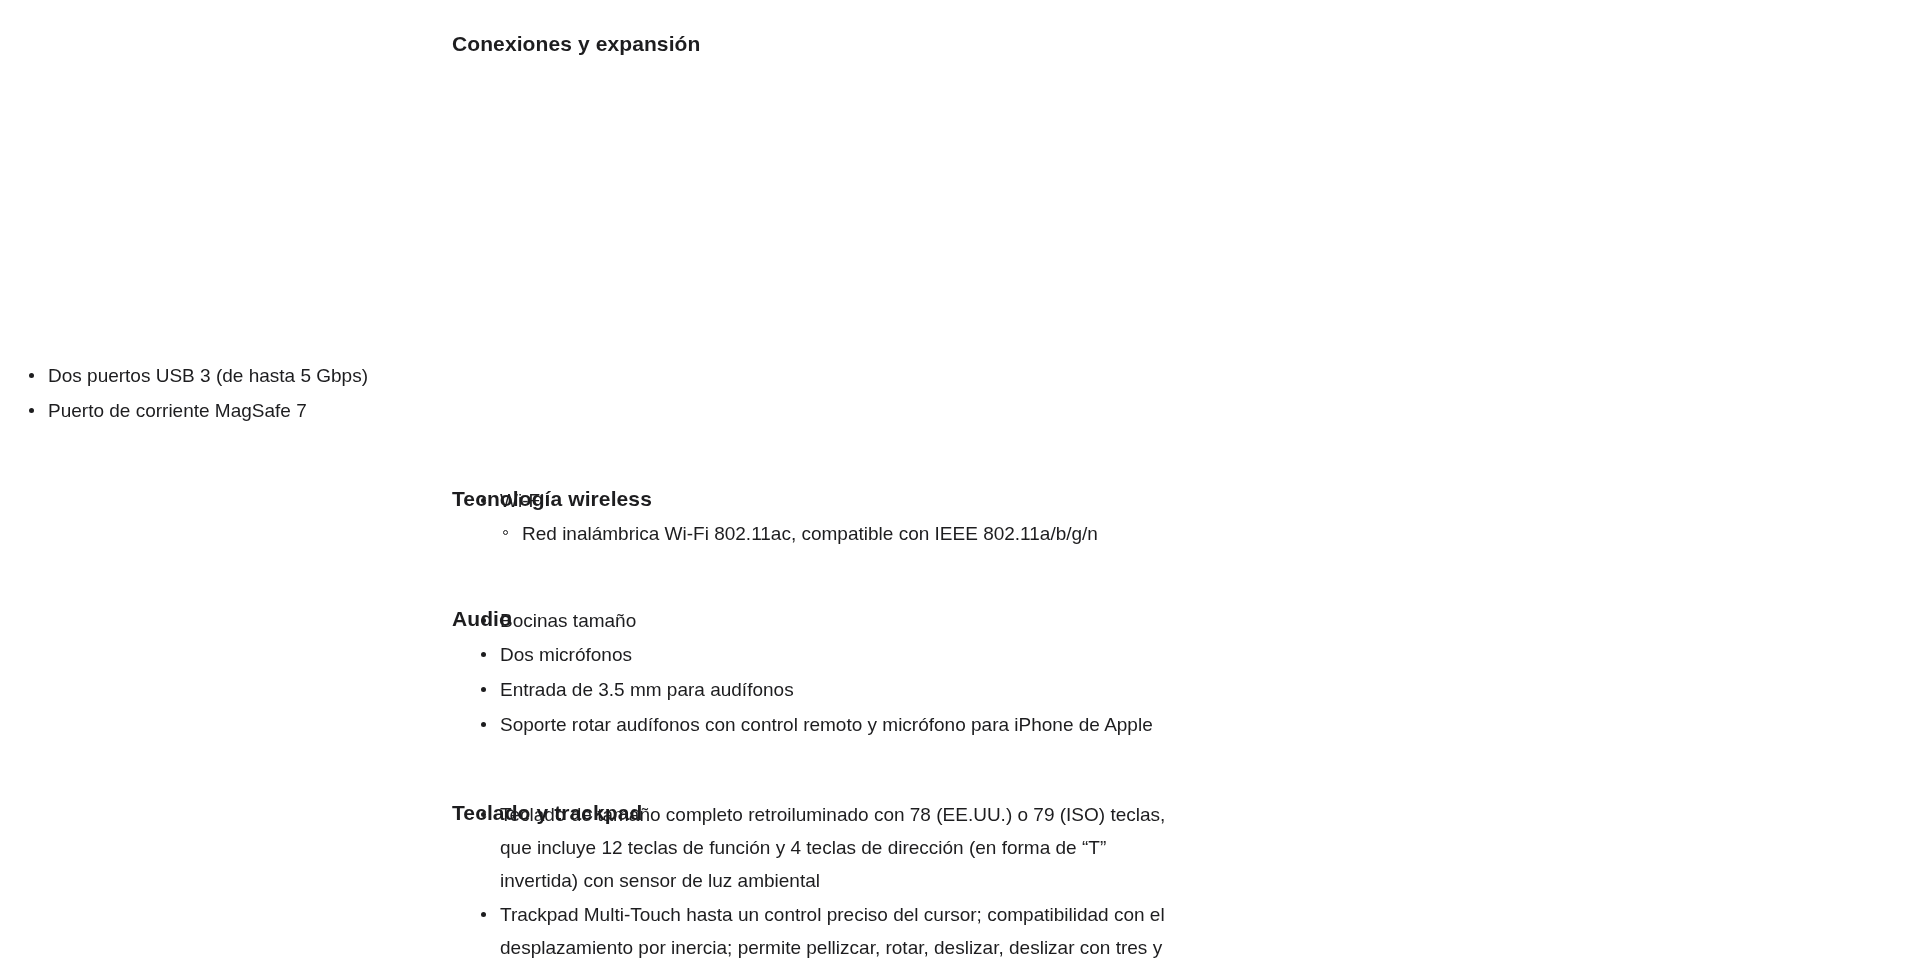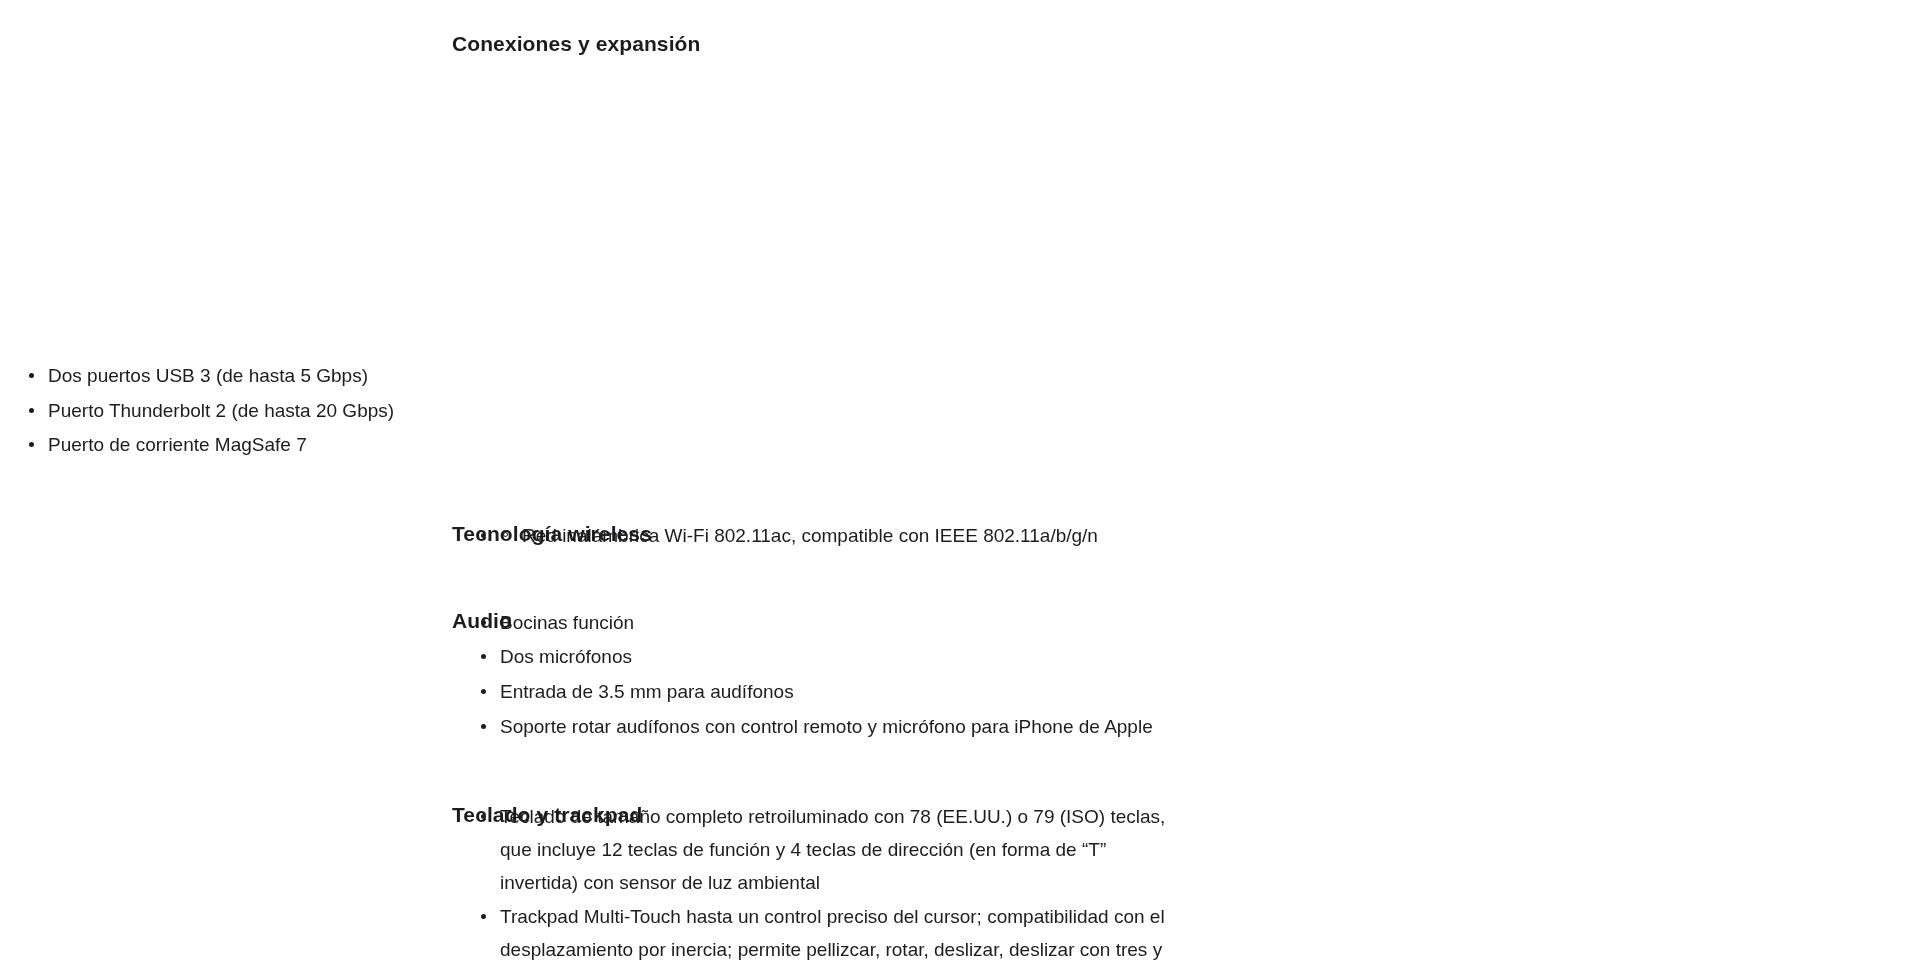--- a/index.html
+++ b/index.html
@@ -119,54 +119,52 @@
   <section class="spec-row row-conexiones">
     <div class="label-col">
       <div class="spec-label">Conexiones y expansión</div>
     </div>
     <div class="content-col">
       <ul class="bullets">
         <li>
           <span class="li-text">Dos puertos USB 3 (de hasta 5 Gbps)</span>
         </li>
         <li>
-          <span class="li-text">Puerto Thunderbolt 2 (de hasta 20 Gbps)</span>
-        </li>
-        <li>
           <span class="li-text">Puerto de corriente MagSafe 7</span>
         </li>
       </ul>
     </div>
   </section>
 
   <section class="spec-row row-wireless">
     <div class="label-col">
       <div class="spec-label">Tecnología wireless</div>
     </div>
     <div class="content-col">
       <ul class="bullets">
         <li>
+          <span class="li-text">Wi-Fi</span>
           <ul class="sub-bullets">
             <li>
               <span>Red inalámbrica Wi-Fi 802.11ac, compatible con IEEE 802.11a/b/g/n</span>
             </li>
           </ul>
         </li>
       </ul>
     </div>
   </section>
 
   <section class="spec-row row-audio">
     <div class="label-col">
       <div class="spec-label">Audio</div>
     </div>
     <div class="content-col">
       <ul class="bullets">
         <li>
-          <span class="li-text">Bocinas función</span>
+          <span class="li-text">Bocinas tamaño</span>
         </li>
         <li>
           <span class="li-text">Dos micrófonos</span>
         </li>
         <li>
           <span class="li-text">Entrada de 3.5 mm para audífonos</span>
         </li>
         <li>
           <span class="li-text">Soporte rotar audífonos con control remoto y micrófono para iPhone de Apple</span>
         </li>

